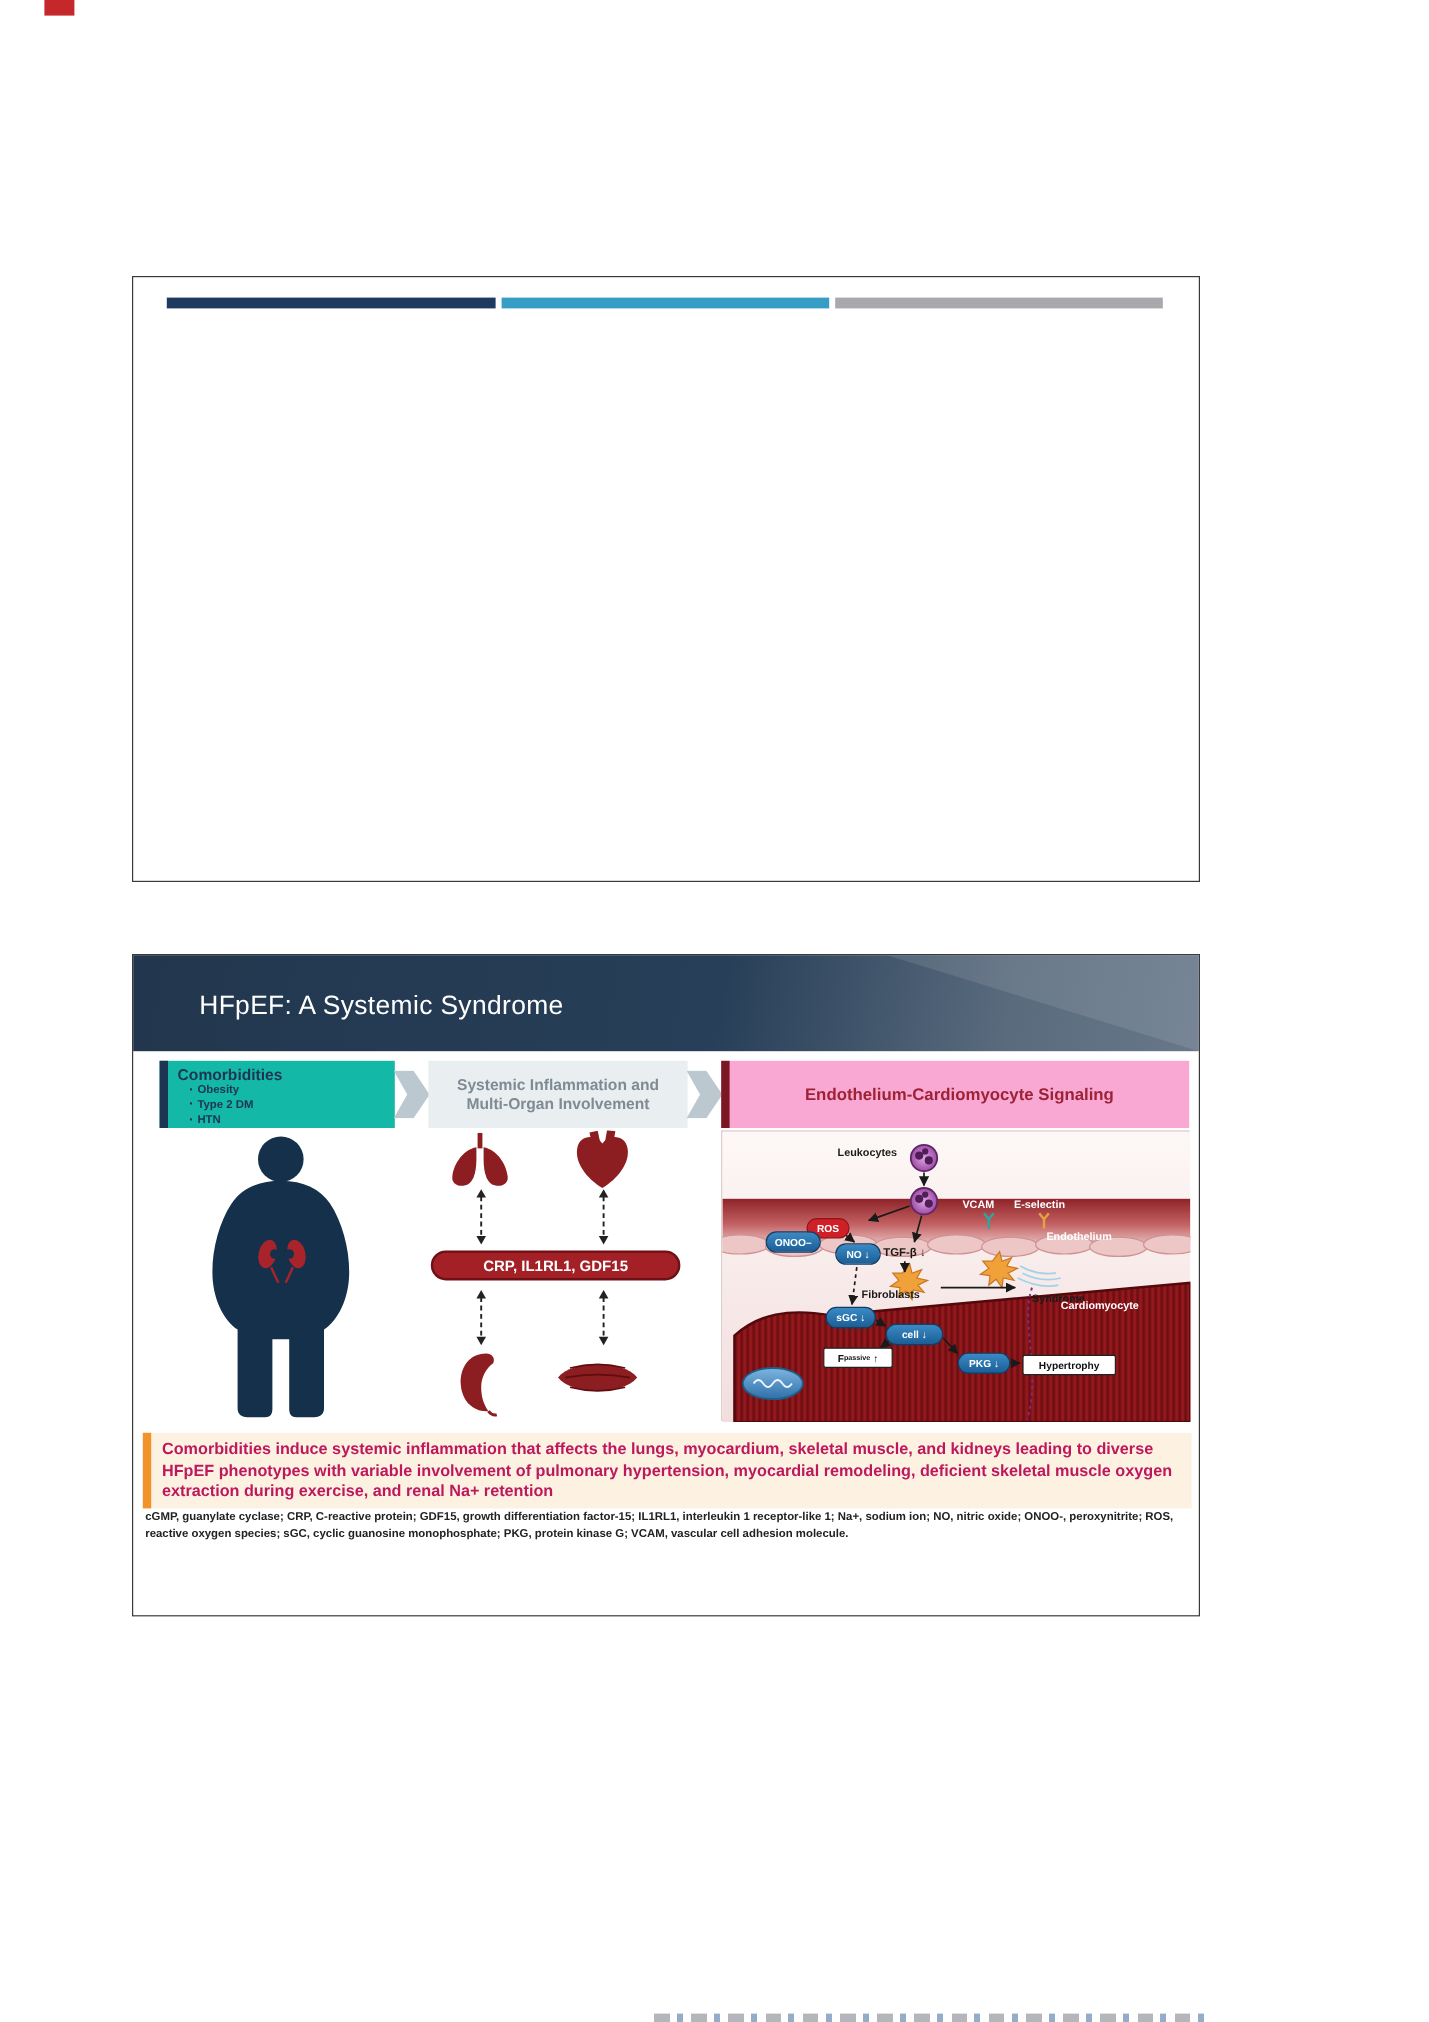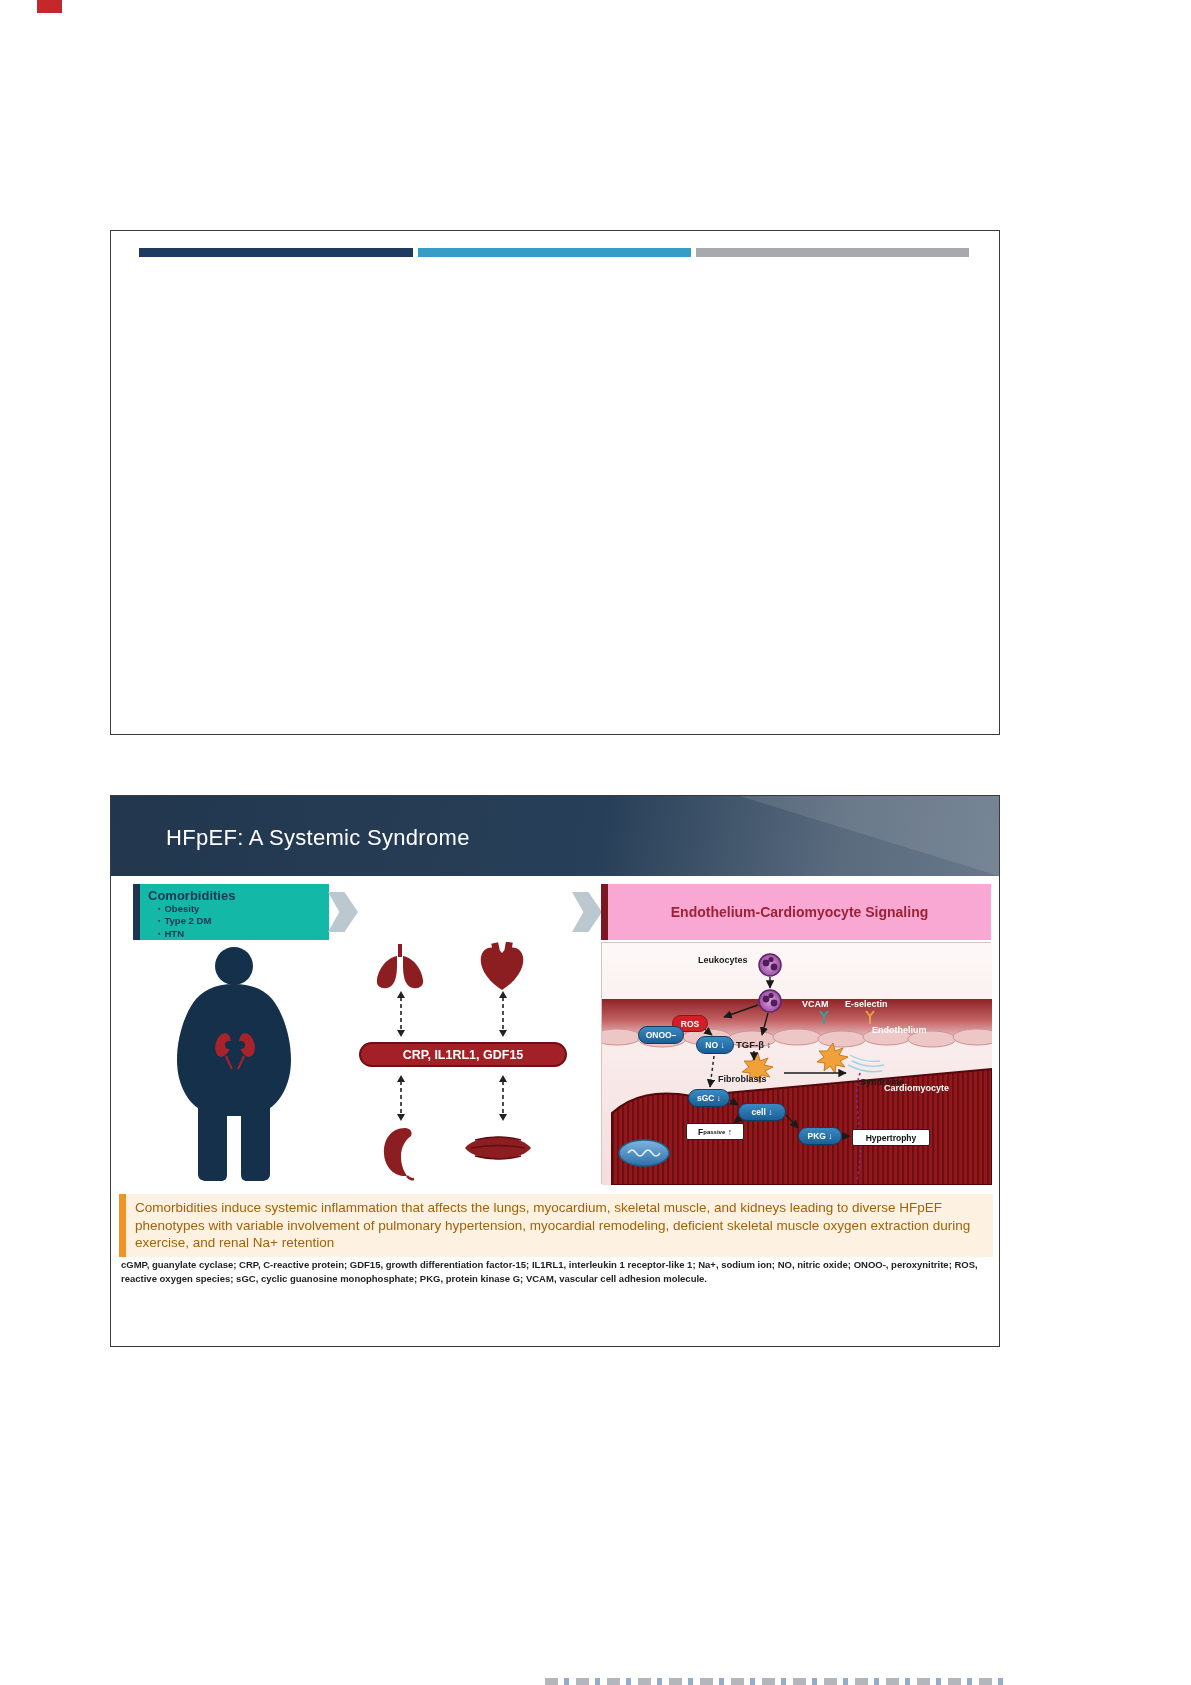--- a/index.html
+++ b/index.html
@@ -105,21 +105,21 @@
   }
   .wbox sub { font-size:6px; }
 
   
   #s2-callout {
     position:absolute; left:8px; top:398px; width:874px; min-height:56px;
     background:#fdf2e2; display:flex;
   }
   #s2-callout .bar { width:7px; background:#f2932a; flex:0 0 7px; }
   #s2-callout .txt {
-    padding:5px 2px 5px 9px; color:#a16207; font-size:13.5px; font-weight:normal; line-height:1.3;
+    padding:5px 2px 5px 9px; color:#be185d; font-size:13.5px; font-weight:bold; line-height:1.3;
   }
 
   
   #s2-footnote {
     position:absolute; left:10px; top:462px; width:868px;
     color:#222; font-size:9.5px; font-weight:bold; line-height:1.5;
   }
   #s2-citation {
     position:absolute; left:10px; top:498px; width:868px;
     color:#222; font-size:9.5px; font-weight:bold;
@@ -148,20 +148,24 @@
 
       <div id="hd-comorb" class="panel-hd">
         <div class="hd-title">Comorbidities</div>
         <div class="blt">Obesity</div>
         <div class="blt">Type 2 DM</div>
         <div class="blt">HTN</div>
       </div>
 
       <div id="arrow1" class="hd-arrow"></div>
 
+      <div id="hd-inflam" class="panel-hd">
+        <span>Systemic Inflammation and</span>
+        <span>Multi-Organ Involvement</span>
+      </div>
 
       <div id="arrow2" class="hd-arrow"></div>
 
       <div id="hd-signal" class="panel-hd">
         <span>Endothelium-Cardiomyocyte Signaling</span>
       </div>
 
       <div id="fig-man">
         <svg width="210" height="242" viewBox="0 0 190 242">
           <circle cx="95" cy="24" r="19" fill="#14304b"></circle>

